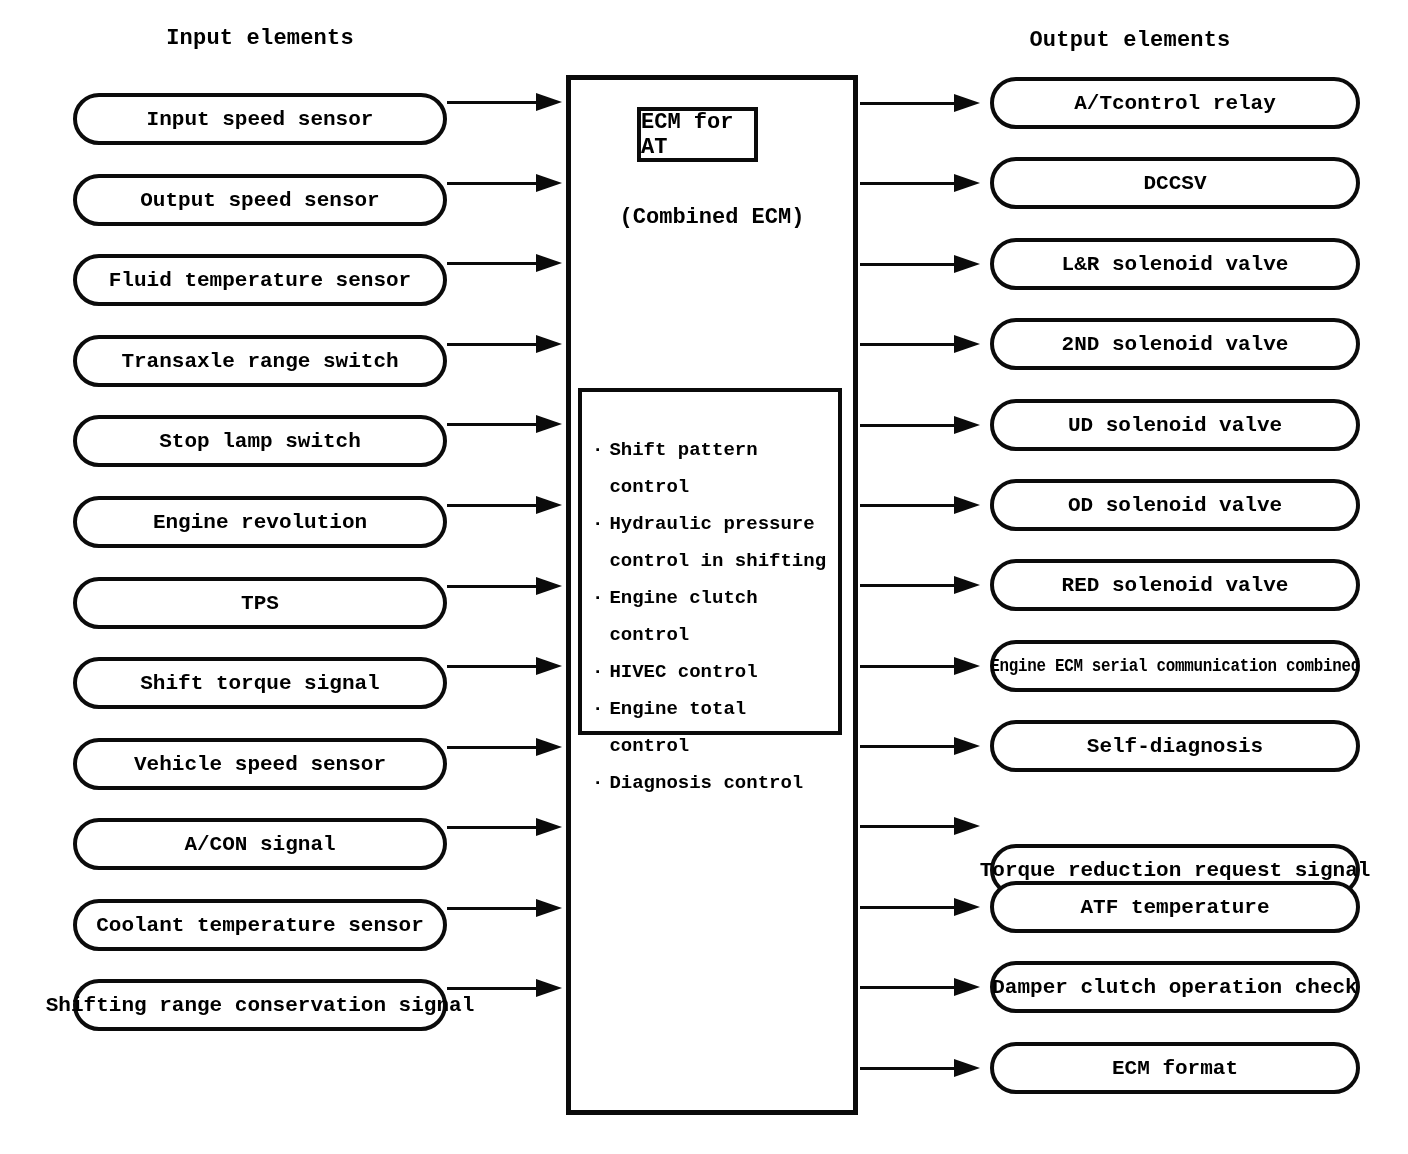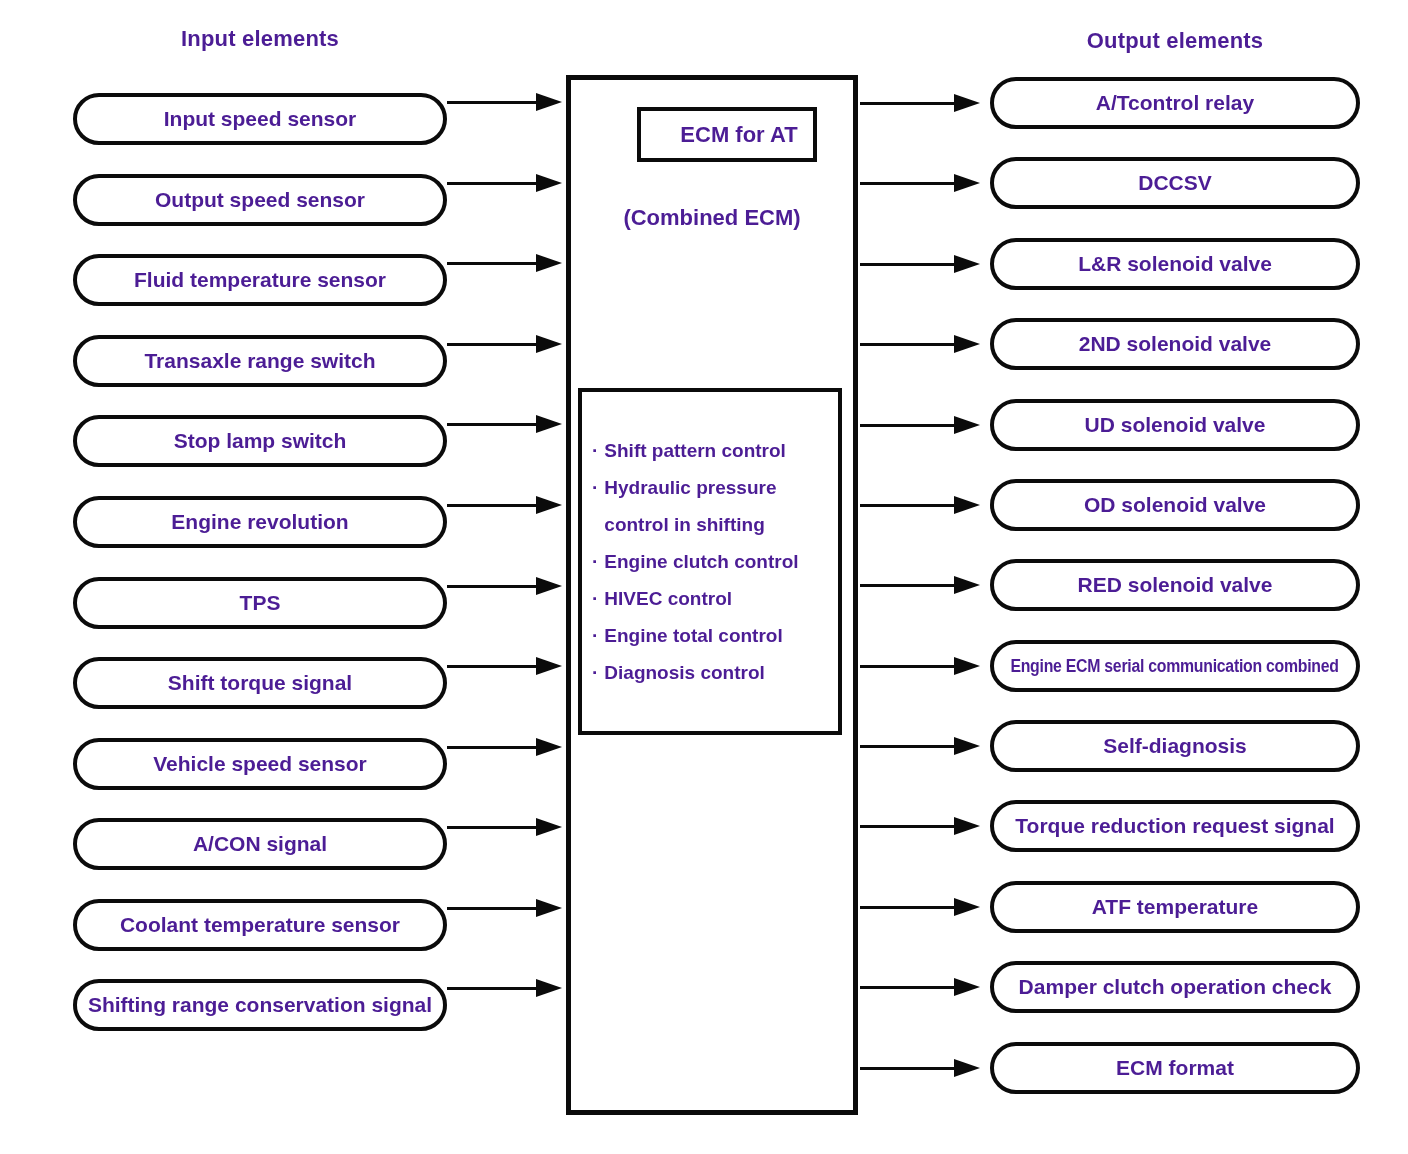--- a/index.html
+++ b/index.html
@@ -1,31 +1,31 @@
 <!DOCTYPE html>
 <html><head>
 <meta charset="utf-8">
 <style>
   html,body{margin:0;padding:0;background:#fff;}
   .canvas{
     position:relative;
     width:1408px;height:1154px;
     background:#fff;
-    font-family:Liberation Sans, sans-serif;
-    color:#4c1d95;
+    font-family:Liberation Mono, monospace;
+    color:#000000;
     overflow:hidden;
   }
   .col-header{
     position:absolute;
     font-size:22px;font-weight:bold;
     text-align:center;
     letter-spacing:0.2px;
   }
   .hdr-input{left:73px;top:26px;width:374px;}
-  .hdr-output{left:990px;top:28px;width:370px;}
+  .hdr-output{left:945px;top:28px;width:370px;}
 
   .pill{
     position:absolute;
     height:52px;
     border:4px solid #0b0b0b;
     border-radius:28px;
     background:#fff;
     display:flex;align-items:center;justify-content:center;
     font-size:21px;font-weight:bold;
     white-space:nowrap;
@@ -55,26 +55,26 @@
 
   .ecm-box{
     position:absolute;
     left:566px;top:75px;width:292px;height:1040px;
     border:5px solid #0b0b0b;
     background:#fff;
     box-sizing:border-box;
   }
   .ecm-title-box{
     position:absolute;
-    left:637px;top:107px;width:180px;height:55px;
+    left:637px;top:107px;width:121px;height:55px;
     border:4px solid #0b0b0b;
     background:#fff;
     box-sizing:border-box;
     display:flex;align-items:center;justify-content:center;
-    font-size:22px;font-weight:bold;padding-left:24px;
+    font-size:22px;font-weight:bold;
   }
   .ecm-subtitle{
     position:absolute;
     left:566px;top:205px;width:292px;
     text-align:center;
     font-size:22px;font-weight:bold;
   }
   .ecm-fn-box{
     position:absolute;
     left:578px;top:388px;width:264px;height:347px;
@@ -291,21 +291,21 @@
     </div>
   <div class="pill right" style="top:559px">
       <span>RED solenoid valve</span>
     </div>
   <div class="pill right" style="top:640px">
       <span class="condensed">Engine ECM serial communication combined</span>
     </div>
   <div class="pill right" style="top:720px">
       <span>Self-diagnosis</span>
     </div>
-  <div class="pill right" style="top:800px">
+  <div class="pill right" style="top:844px">
       <span>Torque reduction request signal</span>
     </div>
   <div class="pill right" style="top:881px">
       <span>ATF temperature</span>
     </div>
   <div class="pill right" style="top:1042px">
       <span>ECM format</span>
     </div>
   <div class="pill right" style="top:961px">
       <span>Damper clutch operation check</span>

